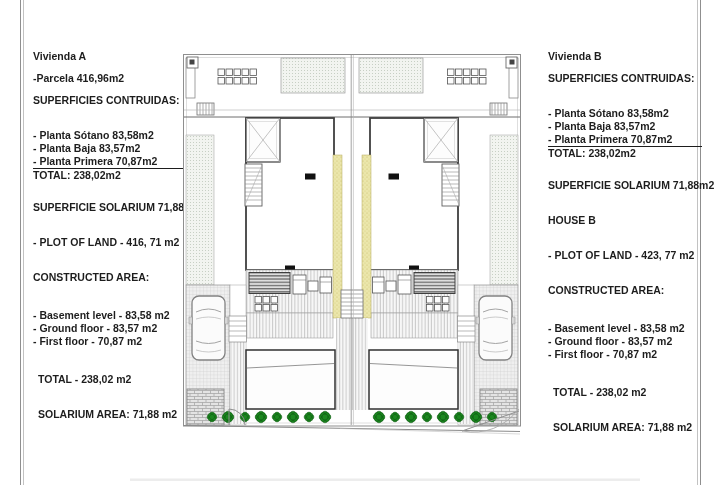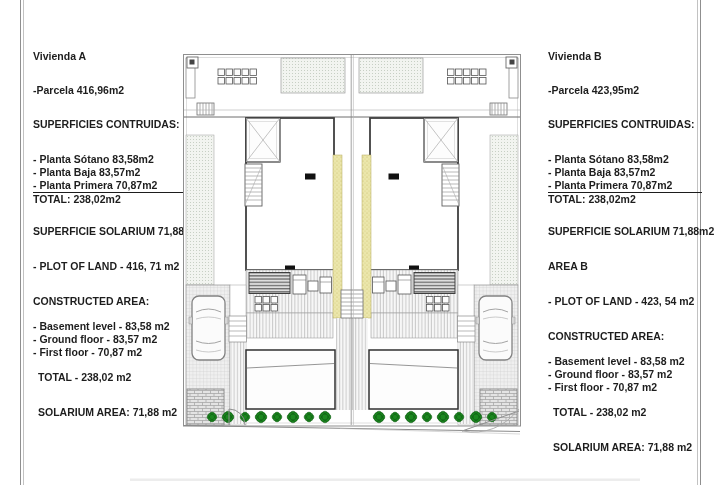--- a/index.html
+++ b/index.html
@@ -3,21 +3,21 @@
 <meta charset="utf-8">
 <style>
   html,body{margin:0;padding:0;background:#fff;}
   #page{position:relative;width:726px;height:485px;background:#ffffff;overflow:hidden;
         font-family:"Liberation Sans",sans-serif;}
   .vrule{position:absolute;top:0;bottom:0;width:1px;background:#8f8f8f;}
   .vrule.lite{background:#c2c2c2;}
   .panel{position:absolute;top:50px;width:175px;color:#1d1d1d;
          font-size:10.5px;font-weight:700;}
   .panel .ln{line-height:13px;white-space:nowrap;}
-  .g9{margin-top:21px;} .g11{margin-top:22px;} .g12{margin-top:12px;} .g19{margin-top:19px;}
+  .g9{margin-top:9px;} .g11{margin-top:22px;} .g12{margin-top:25px;} .g19{margin-top:19px;}
   .ind{padding-left:5px;}
   .u{border-bottom:1.6px solid #1d1d1d;padding-right:30px;display:inline-block;}
   svg{position:absolute;left:0;top:0;}
 </style>
 </head>
 <body>
 
 <div id="page">
 
   <div class="vrule" style="left:20px;"></div>
@@ -38,29 +38,28 @@
     <div class="ln g11">CONSTRUCTED AREA:</div>
     <div class="ln g12">- Basement level - 83,58 m2</div>
     <div class="ln">- Ground floor - 83,57 m2</div>
     <div class="ln">- First floor - 70,87 m2</div>
     <div class="ln g12 ind">TOTAL - 238,02 m2</div>
     <div class="ln g11 ind">SOLARIUM AREA: 71,88 m2</div>
   </div>
 
   <div class="panel" style="left:548px;">
     <div class="ln">Vivienda B</div>
-    <div class="ln g9">-Parcela 423,95m2</div>
     <div class="ln g9">SUPERFICIES CONTRUIDAS:</div>
     <div class="ln g11">- Planta Sótano 83,58m2</div>
     <div class="ln">- Planta Baja 83,57m2</div>
     <div class="ln"><span class="u">- Planta Primera 70,87m2</span></div>
     <div class="ln">TOTAL: 238,02m2</div>
     <div class="ln g19">SUPERFICIE SOLARIUM 71,88m2</div>
-    <div class="ln g11">AREA B</div>
-    <div class="ln g11">- PLOT OF LAND - 423, 54 m2</div>
+    <div class="ln g11">HOUSE B</div>
+    <div class="ln g11">- PLOT OF LAND - 423, 77 m2</div>
     <div class="ln g11">CONSTRUCTED AREA:</div>
     <div class="ln g12">- Basement level - 83,58 m2</div>
     <div class="ln">- Ground floor - 83,57 m2</div>
     <div class="ln">- First floor - 70,87 m2</div>
     <div class="ln g12 ind">TOTAL - 238,02 m2</div>
     <div class="ln g11 ind">SOLARIUM AREA: 71,88 m2</div>
   </div>
 
   <svg width="726" height="485" viewBox="0 0 726 485">
     <defs>

